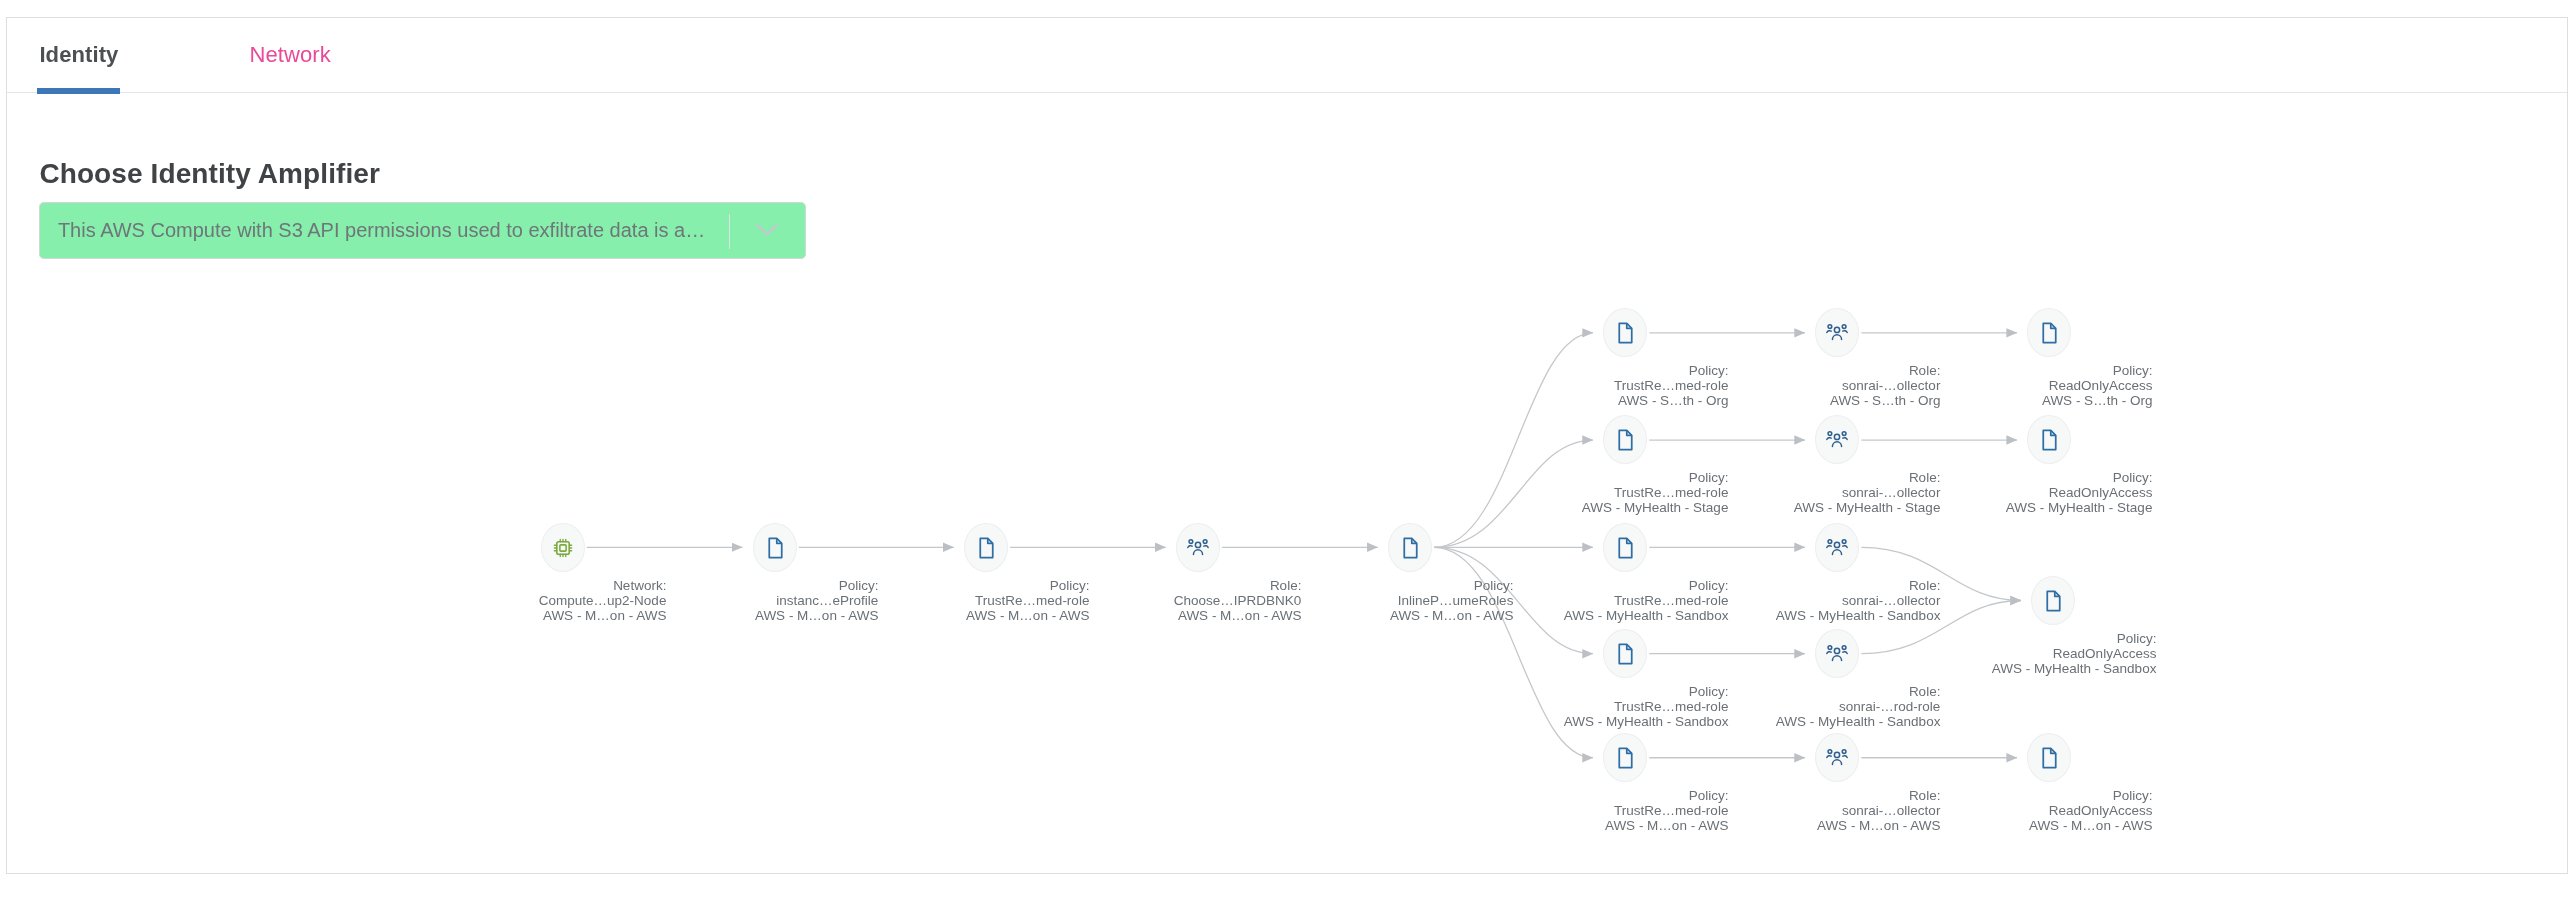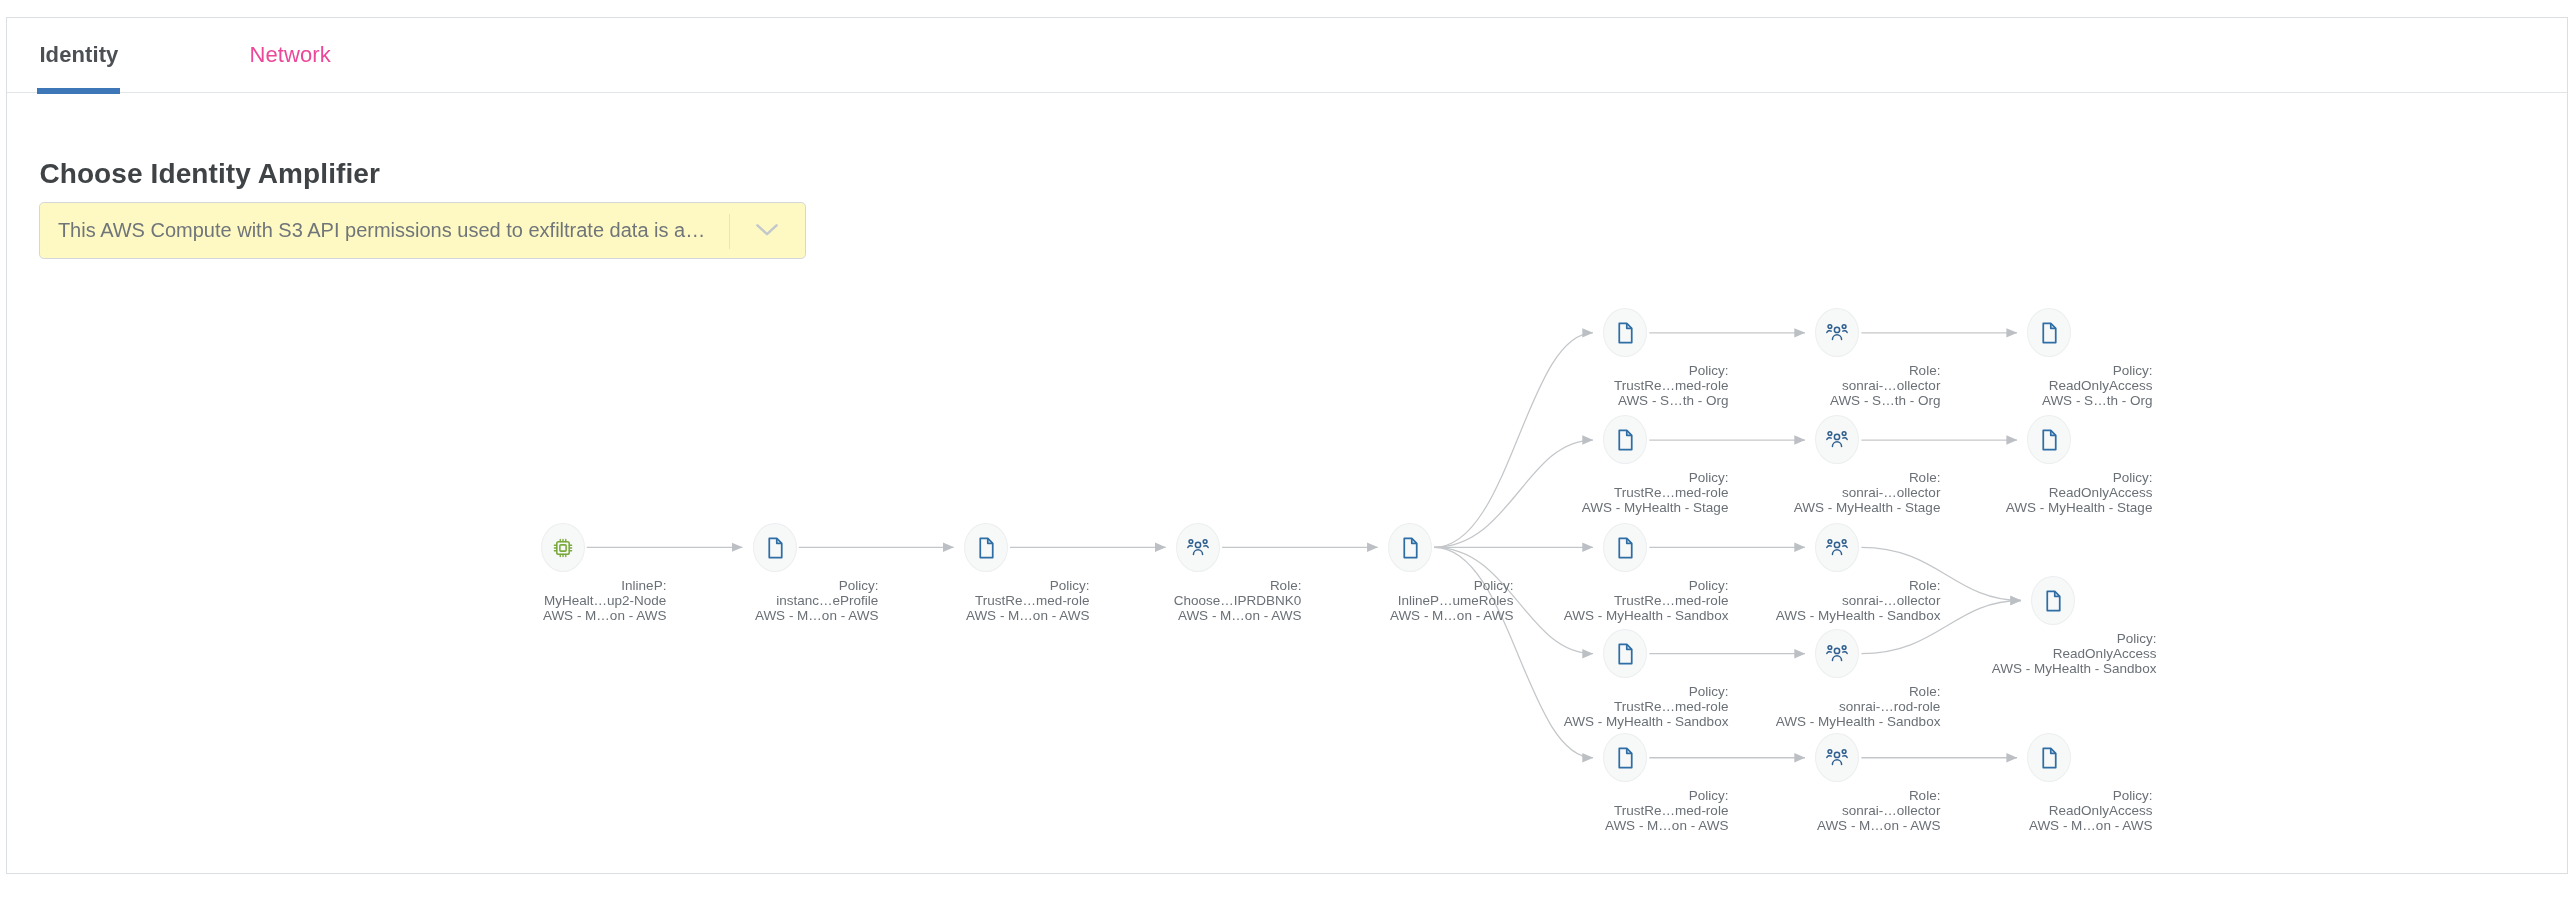--- a/index.html
+++ b/index.html
@@ -76,21 +76,21 @@
   }
   .select {
     position: absolute;
     left: 32px;
     top: 184px;
     width: 767px;
     height: 57px;
     border: 0.8px solid #d3d7da;
     border-radius: 4.8px;
     box-sizing: border-box;
-    background: #fef9c3;
+    background: #86efac;
     cursor: pointer;
   }
   .select-value {
     position: absolute;
     left: 17.5px;
     top: 0;
     right: 87px;
     height: 100%;
     display: flex;
     align-items: center;
@@ -228,22 +228,22 @@
               <rect x="8.6" y="8.6" width="6.8" height="6.8" rx="1" fill="none" stroke="#7aa93c" stroke-width="1.7"></rect>
               <g stroke="#7aa93c" stroke-width="1.5" stroke-linecap="round">
                 <path d="M9 5.2V2.6M12 5.2V2.6M15 5.2V2.6"></path>
                 <path d="M9 18.8v2.6M12 18.8v2.6M15 18.8v2.6"></path>
                 <path d="M5.2 9H2.6M5.2 12H2.6M5.2 15H2.6"></path>
                 <path d="M18.8 9h2.6M18.8 12h2.6M18.8 15h2.6"></path>
               </g>
             </svg>
           </div>
           <div class="node-label">
-            <span class="l">InlineP:</span>
-            <span class="l">MyHealt…up2-Node</span>
+            <span class="l">Network:</span>
+            <span class="l">Compute…up2-Node</span>
             <span class="l">AWS - M…on - AWS</span>
           </div>
         </div>
         <div class="node" style="left: 768px; top: 430px;">
           <div class="node-circle">
             <svg width="19" height="22" viewBox="0 0 20 24">
               <path d="M3.2 1.6h8.2l5.4 5.3v15.5H3.2z" fill="none" stroke="#2f6ea5" stroke-width="1.9" stroke-linejoin="round"></path>
               <path d="M11.4 1.6v5.3h5.4" fill="none" stroke="#2f6ea5" stroke-width="1.9" stroke-linejoin="round"></path>
             </svg>
           </div>

